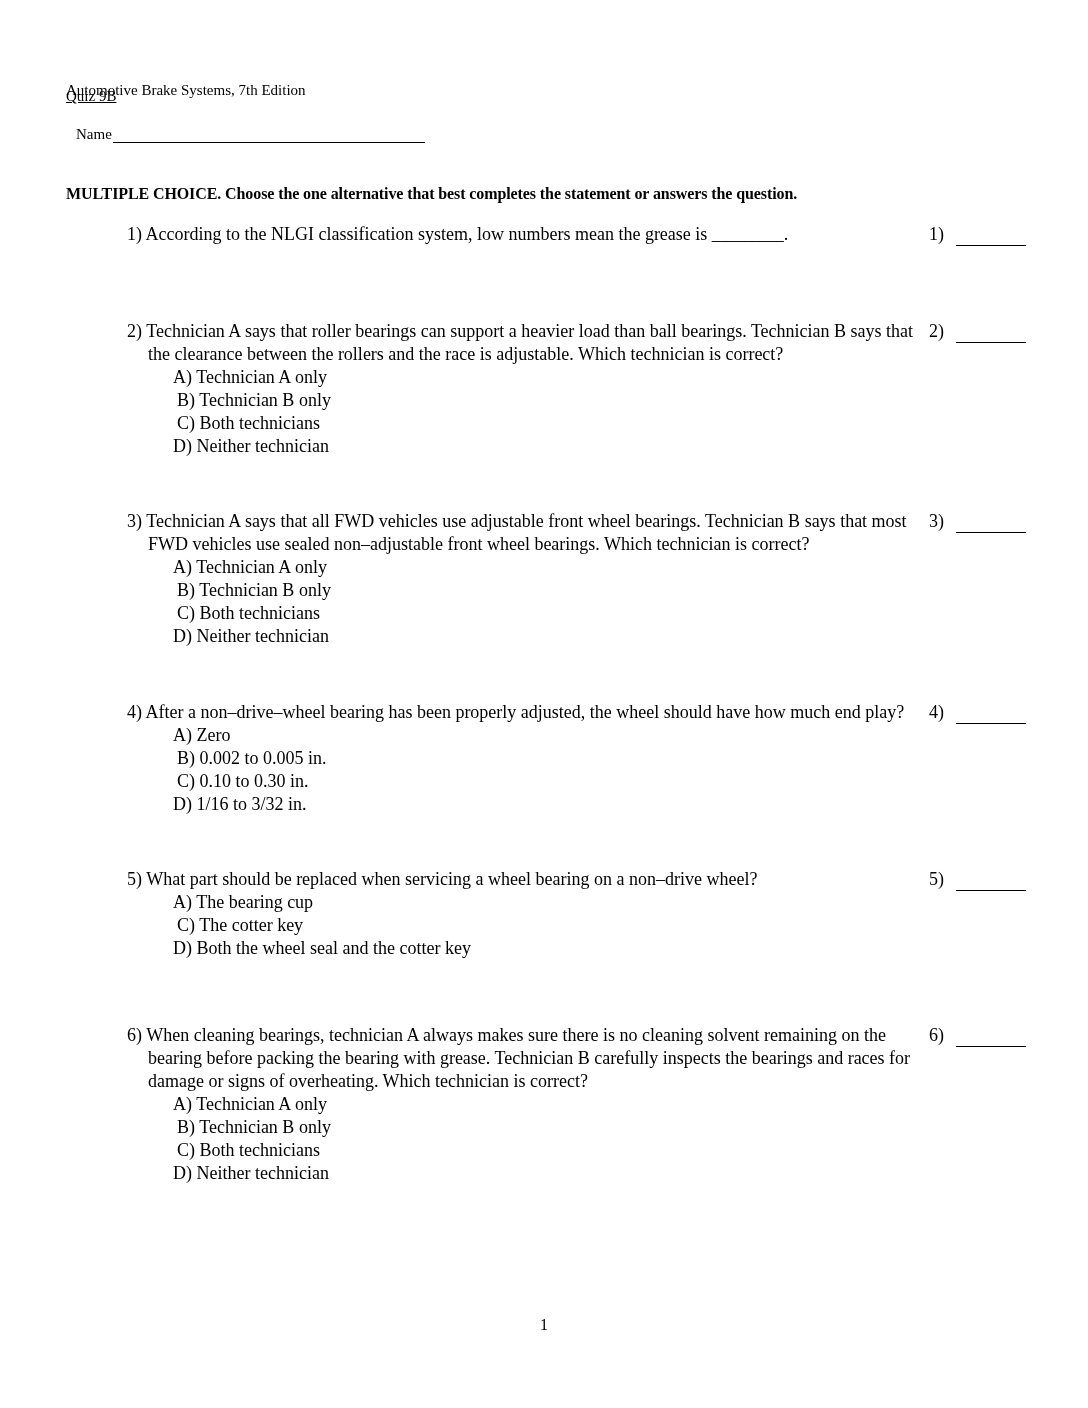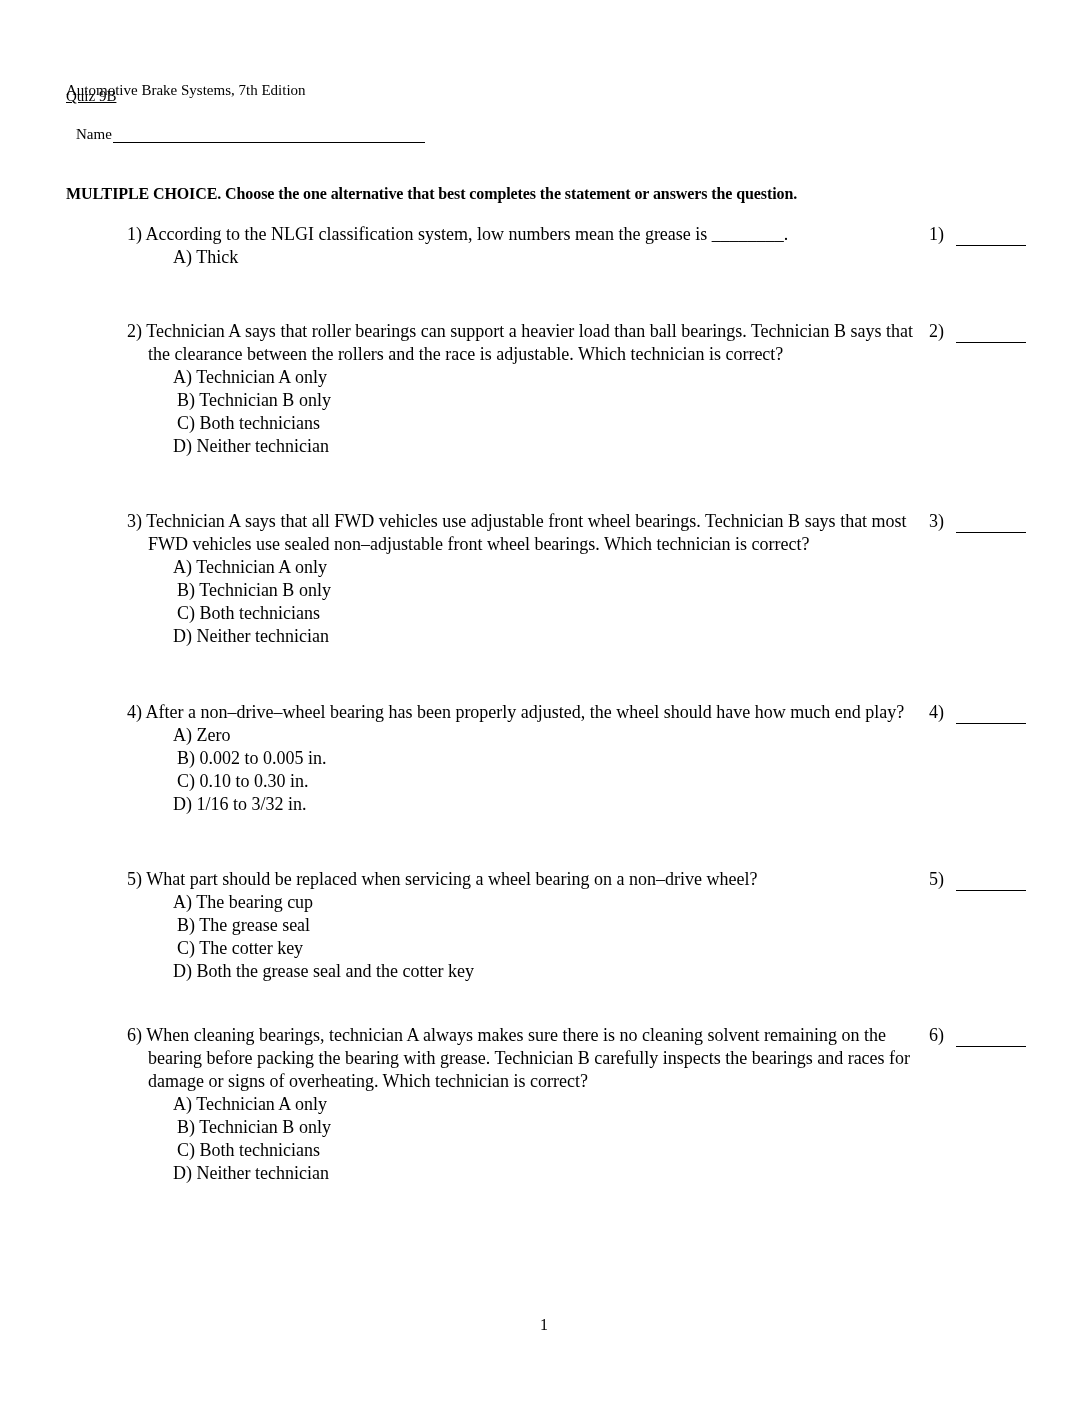--- a/index.html
+++ b/index.html
@@ -28,21 +28,20 @@
 
 <div id="name-row" class="serif">
   <span>Name</span>
   <span id="name-line"></span>
 </div>
 
 <div id="instructions" class="serif">MULTIPLE CHOICE.  Choose the one alternative that best completes the statement or answers the question.</div>
 
 <div class="question serif" style="top:223px;">
   <span class="q-stem">1) According to the NLGI classification system, low numbers mean the grease is ________.</span>
-  <span class="opt">A) Thick</span>
   <div class="ans">
     <span class="ans-num">1)</span>
     <span class="ans-line"></span>
   </div>
 </div>
 
 <div class="question serif" style="top:320px;">
   <span class="q-stem">2) Technician A says that roller bearings can support a heavier load than ball bearings. Technician B says that the clearance between the rollers and the race is adjustable. Which technician is correct?</span>
   <span class="opt">A) Technician A only</span>
   <span class="opt shift">B) Technician B only</span>
@@ -74,23 +73,22 @@
   <span class="opt">D) 1/16 to 3/32 in.</span>
   <div class="ans">
     <span class="ans-num">4)</span>
     <span class="ans-line"></span>
   </div>
 </div>
 
 <div class="question serif" style="top:868px;">
   <span class="q-stem">5) What part should be replaced when servicing a wheel bearing on a non–drive wheel?</span>
   <span class="opt">A) The bearing cup</span>
-  <span class="opt shift">B) The grease seal</span>
   <span class="opt shift">C) The cotter key</span>
-  <span class="opt">D) Both the grease seal and the cotter key</span>
+  <span class="opt">D) Both the wheel seal and the cotter key</span>
   <div class="ans">
     <span class="ans-num">5)</span>
     <span class="ans-line"></span>
   </div>
 </div>
 
 <div class="question serif" style="top:1012px;margin-top:12px;">
   <span class="q-stem">6) When cleaning bearings, technician A always makes sure there is no cleaning solvent remaining on the bearing before packing the bearing with grease. Technician B carefully inspects the bearings and races for damage or signs of overheating. Which technician is correct?</span>
   <span class="opt">A) Technician A only</span>
   <span class="opt shift">B) Technician B only</span>

